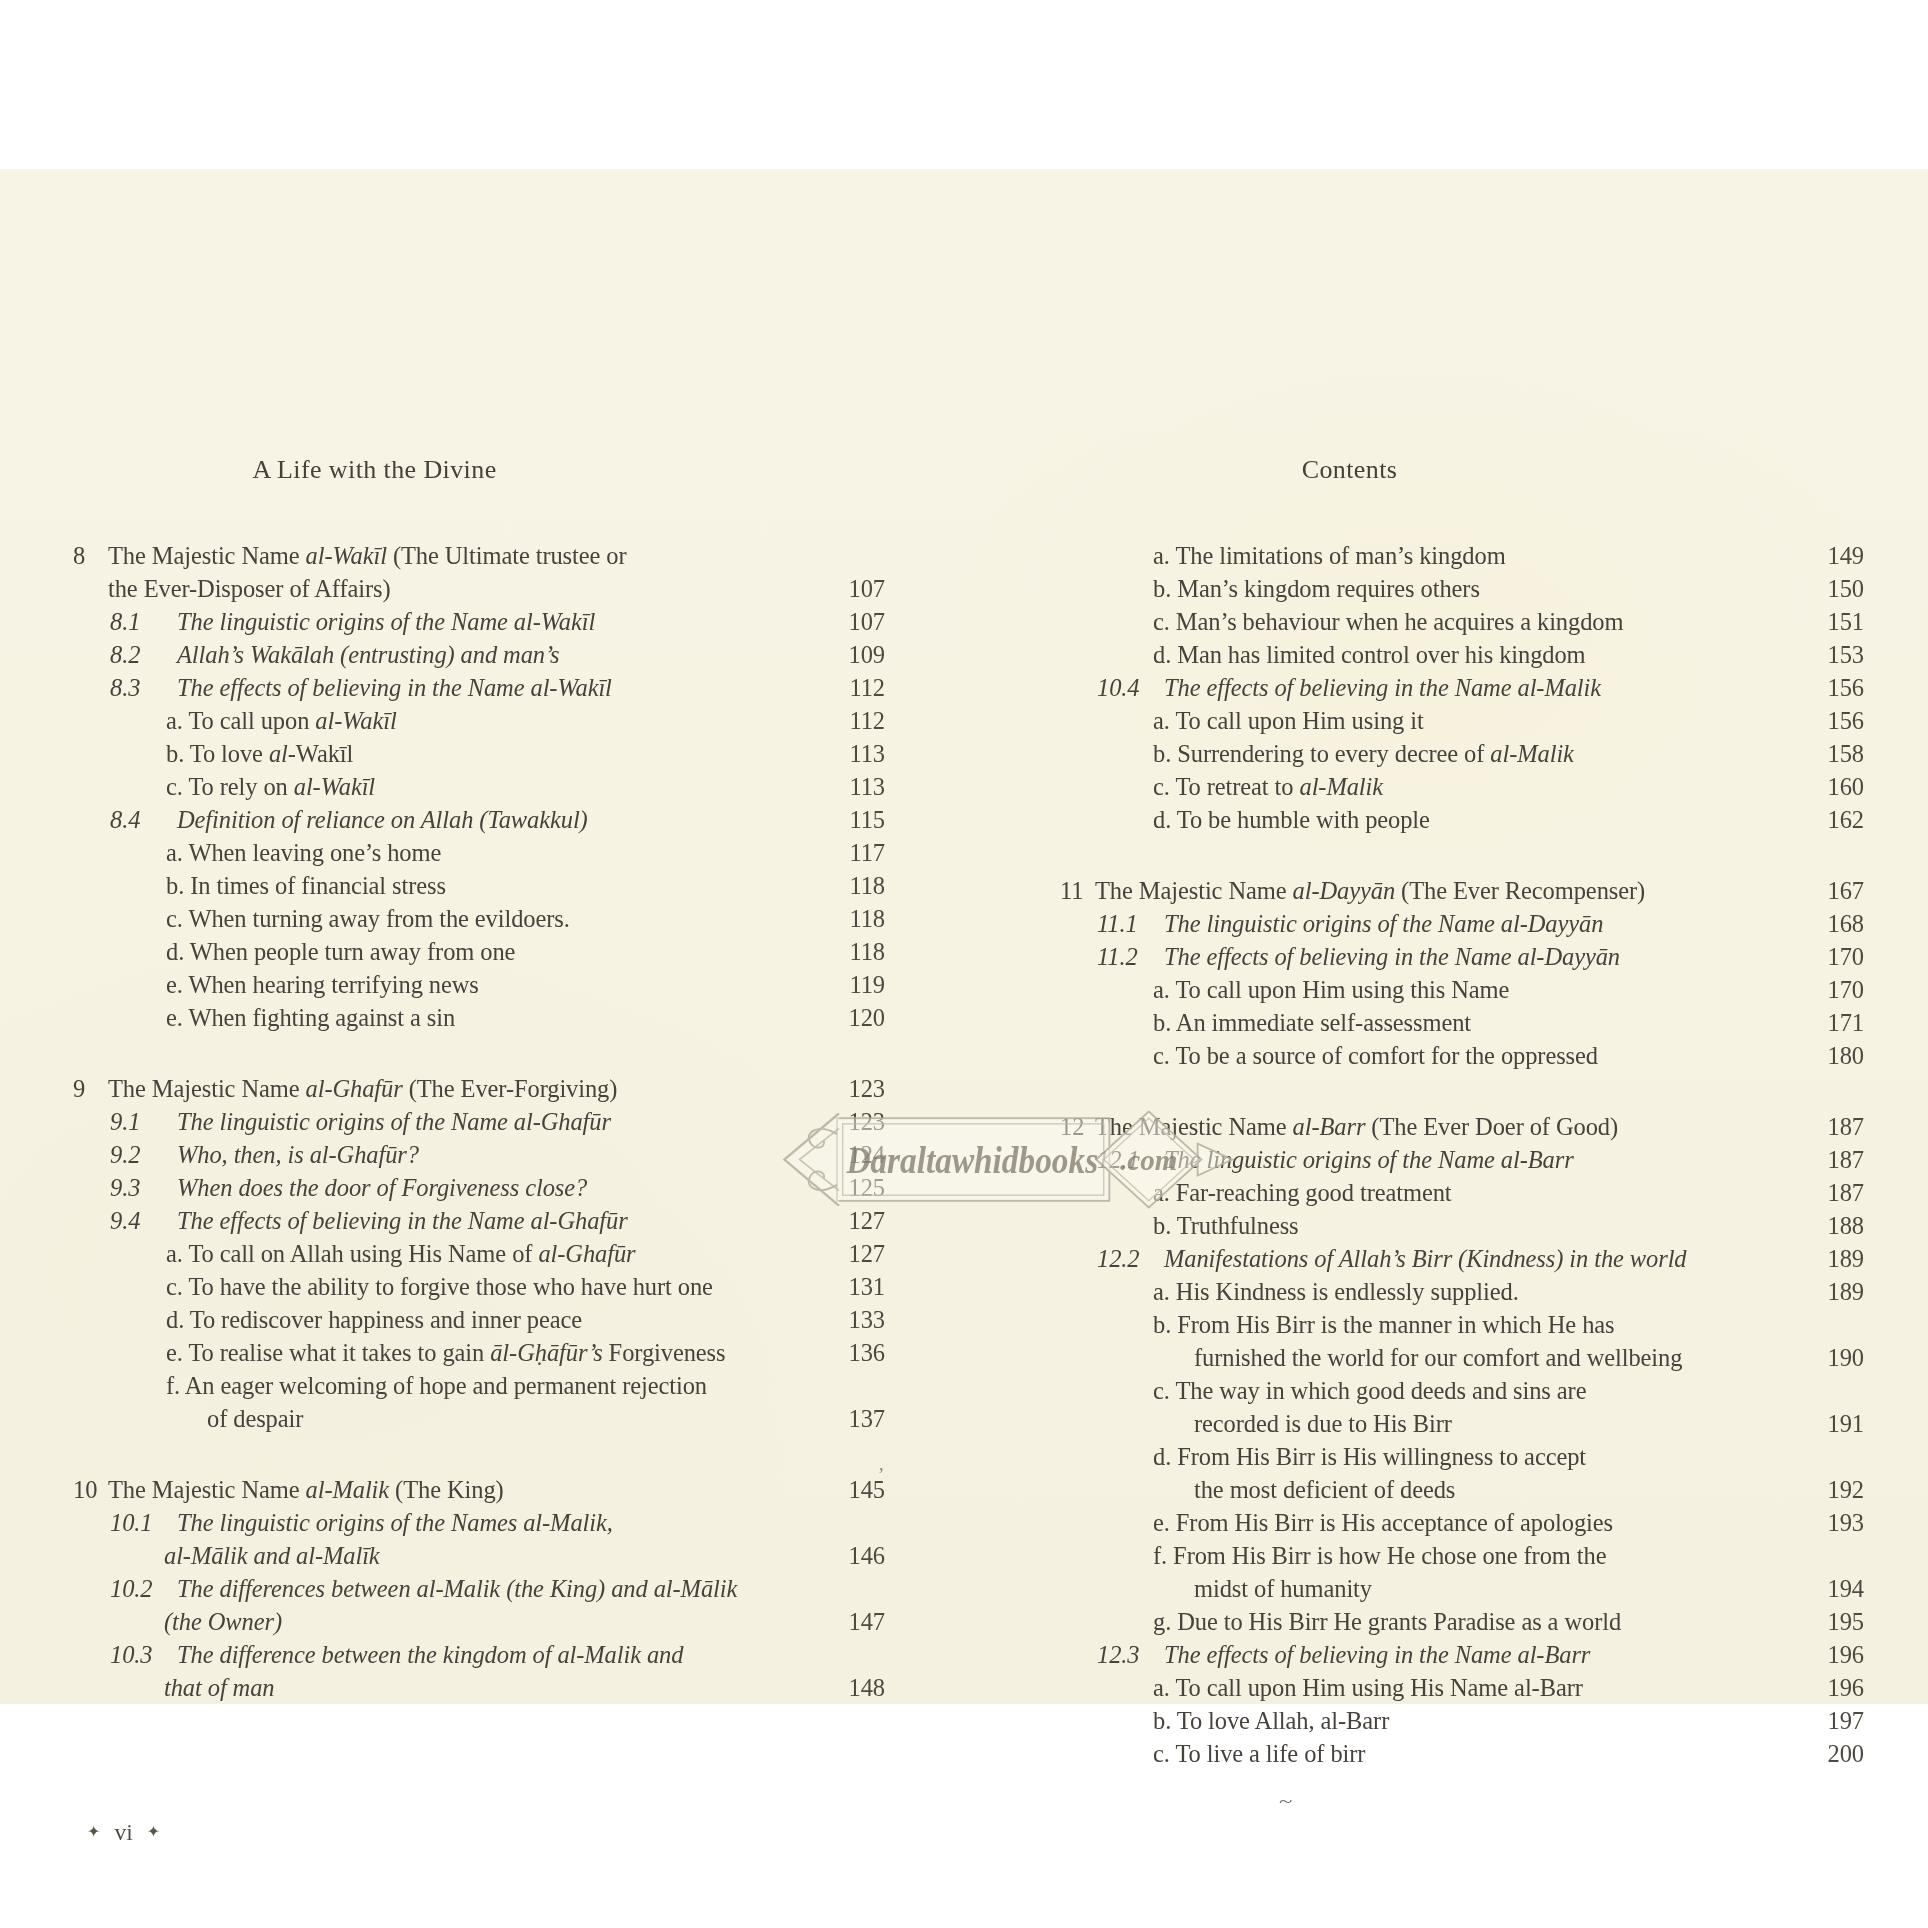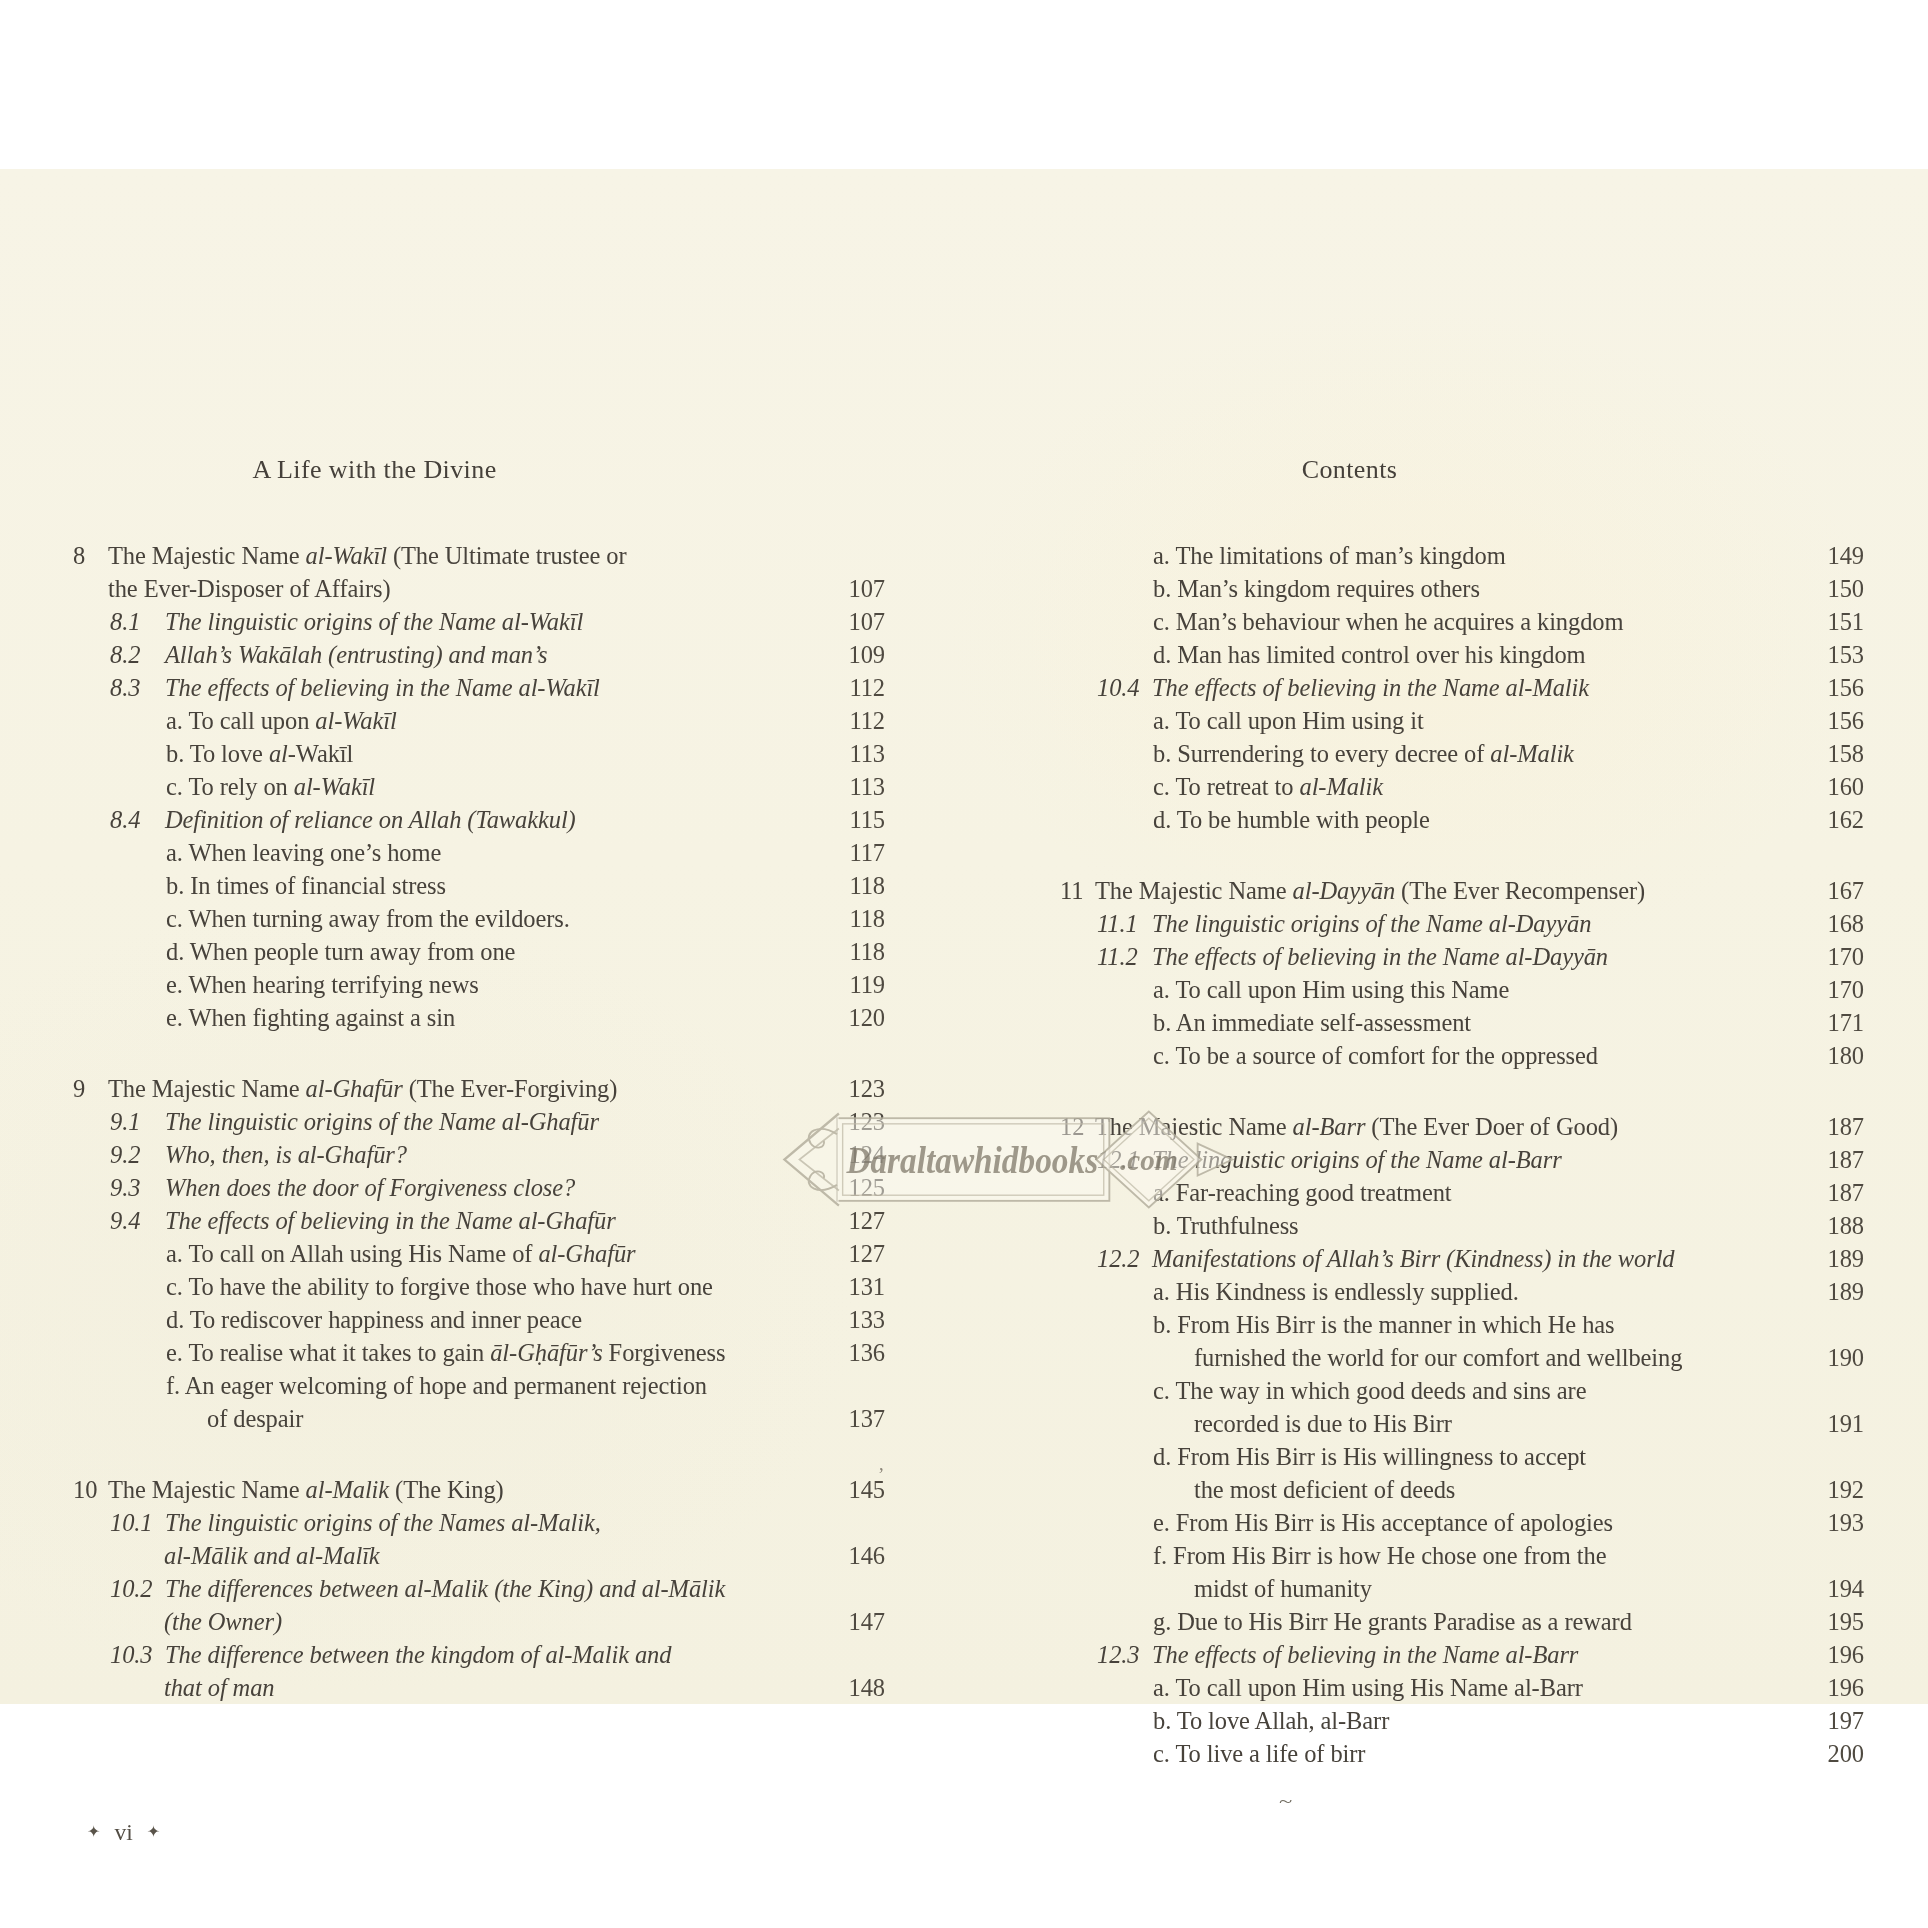--- a/index.html
+++ b/index.html
@@ -24,21 +24,21 @@
   .hdr-left{left:73px;width:603px;}
   .hdr-right{left:1053px;width:593px;}
   .toc{position:absolute;top:370px;font-size:24.5px;letter-spacing:-0.1px;}
   .toc-left{left:73px;width:812px;}
   .toc-right{left:1060px;width:804px;}
   .line{display:flex;align-items:baseline;height:33px;line-height:33px;white-space:nowrap;}
   .gap{height:38px;}
   .num{flex:none;}
   .lvl0 .num{width:35px;}
   .lvl0.wrap{padding-left:35px;}
-  .lvl1{font-style:italic;padding-left:37px;}
+  .lvl1{font-style:italic;padding-left:37px;gap:12px;}
   .lvl1 .num{width:55px;font-style:italic;}
   .lvl1.wrap{padding-left:91px;}
   .lvl2{padding-left:93px;}
   .lvl2.wrap{padding-left:134px;justify-content:space-between;}
   .t{flex:0 1 auto;overflow:visible;}
   .pg{margin-left:auto;padding-left:11.3px;min-width:49px;text-align:right;
       font-style:normal;color:var(--page_number,#4f4a41);}
   .page-footer{
     position:absolute;top:1620px;height:30px;font-size:23.5px;line-height:30px;
     color:#524d44;margin-top:28px;
@@ -333,21 +333,21 @@
         <span class="pg">193</span>
       </div>
       <div class="line lvl2">
         <span class="t">f. From His Birr is how He chose one from the</span>
       </div>
       <div class="line lvl2 wrap">
         <span class="t">midst of humanity</span>
         <span class="pg">194</span>
       </div>
       <div class="line lvl2">
-        <span class="t">g. Due to His Birr He grants Paradise as a reward</span>
+        <span class="t">g. Due to His Birr He grants Paradise as a world</span>
         <span class="pg">195</span>
       </div>
       <div class="line lvl1">
         <span class="num">12.3</span>
         <span class="t">The effects of believing in the Name al-Barr</span>
         <span class="pg">196</span>
       </div>
       <div class="line lvl2">
         <span class="t">a. To call upon Him using His Name al-Barr</span>
         <span class="pg">196</span>

